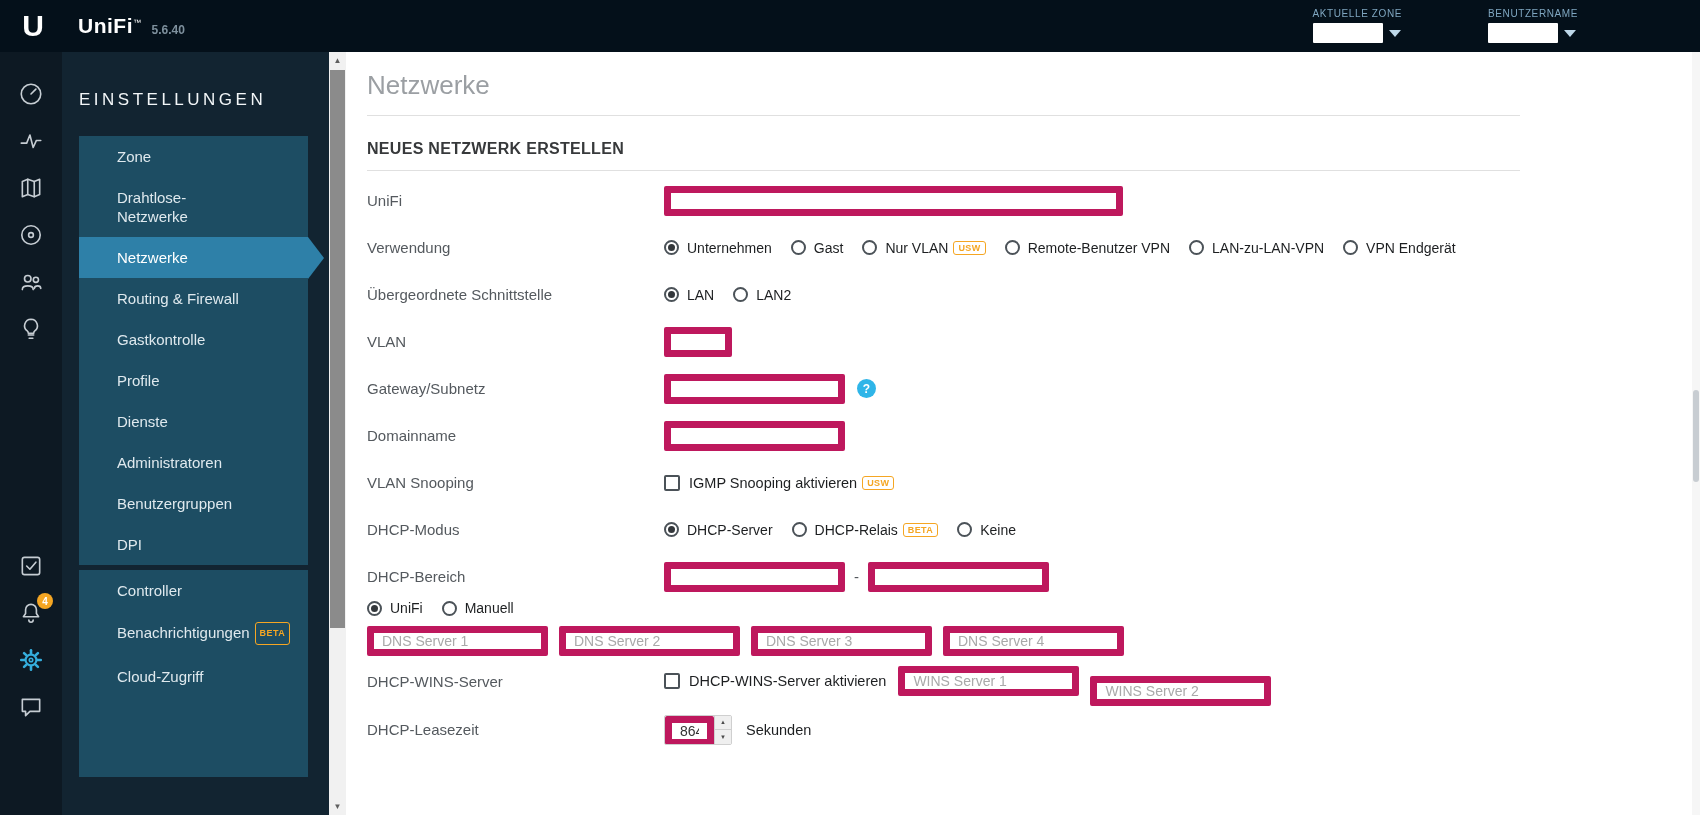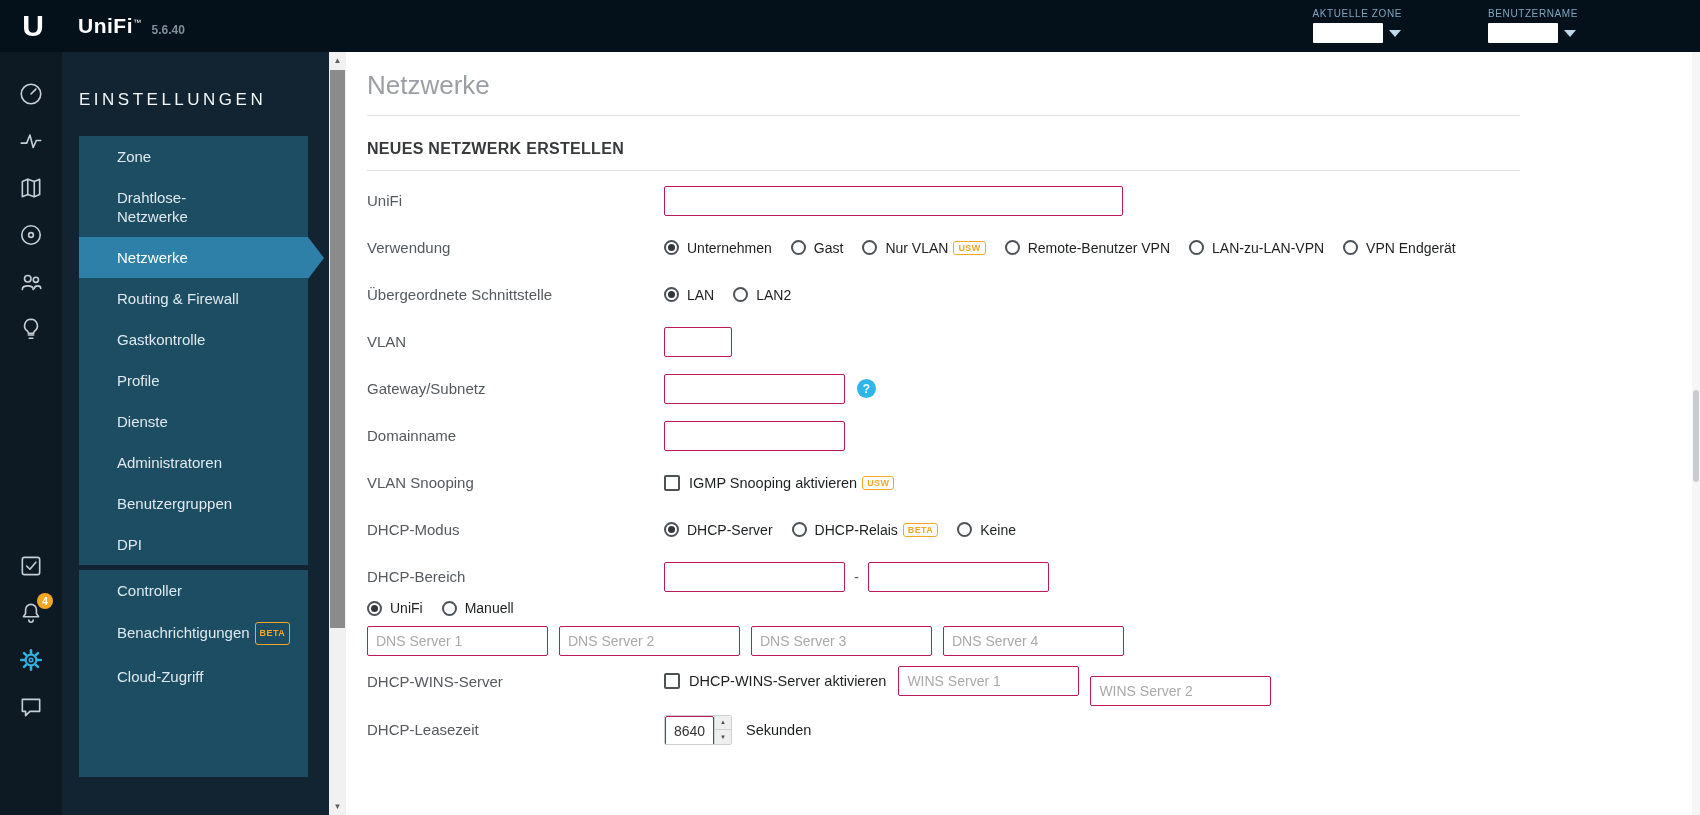--- a/index.html
+++ b/index.html
@@ -62,21 +62,21 @@
   .form { margin-top:6px; }
   .row { display:flex; align-items:center; min-height:47px; }
   .row.top-align { align-items:flex-start; }
   .row-label { width:297px; flex:0 0 297px; color:#54595E; font-size:15px; }
   .row.top-align .row-label { padding-top:8px; }
   .controls { display:flex; align-items:center; flex-wrap:nowrap; }
   .controls.stacked { flex-direction:column; align-items:flex-start; }
   .ctrl-line { display:flex; align-items:center; }
   .ctrl-line + .ctrl-line { margin-top:10px; }
 
-  input[type="text"] { height:30px; border:1px solid #be185d; border-radius:2px; font-family:"Liberation Sans", sans-serif; font-size:14px; color:#333; padding:0 8px; outline:none; background:#fff; }
+  input[type="text"] { height:30px; border:7px solid #be185d; border-radius:2px; font-family:"Liberation Sans", sans-serif; font-size:14px; color:#333; padding:0 8px; outline:none; background:#fff; }
   input::placeholder { color:#A9A9A9; }
   .input-name { width:459px; }
   .input-vlan { width:68px; }
   .input-mid { width:181px; }
 
   .radio-opt { display:flex; align-items:center; margin-right:19px; cursor:pointer; }
   .radio { width:15px; height:15px; border:2px solid #4B5258; border-radius:50%; background:#fff; position:relative; flex:0 0 15px; }
   .radio.checked::after { content:""; position:absolute; left:50%; top:50%; width:7px; height:7px; margin:-3.5px 0 0 -3.5px; background:#33373B; border-radius:50%; }
   .opt-text { margin-left:8px; color:#1D1F21; font-size:14px; white-space:nowrap; }
 

